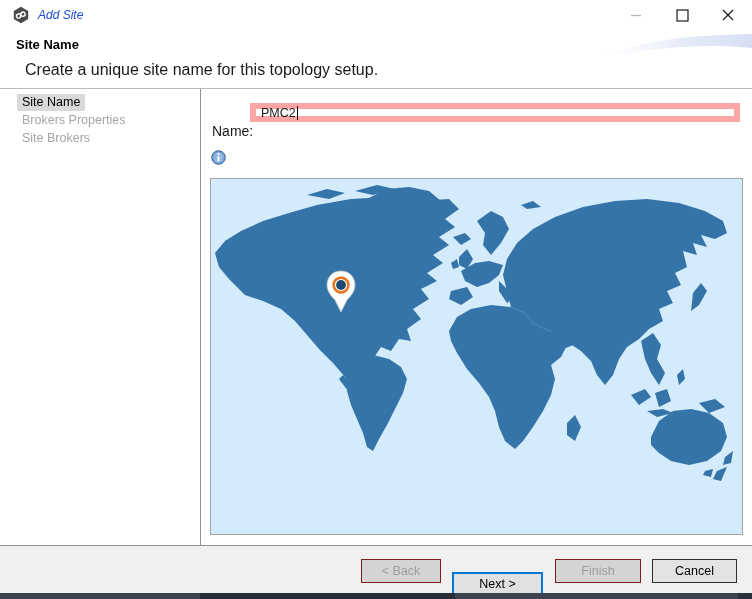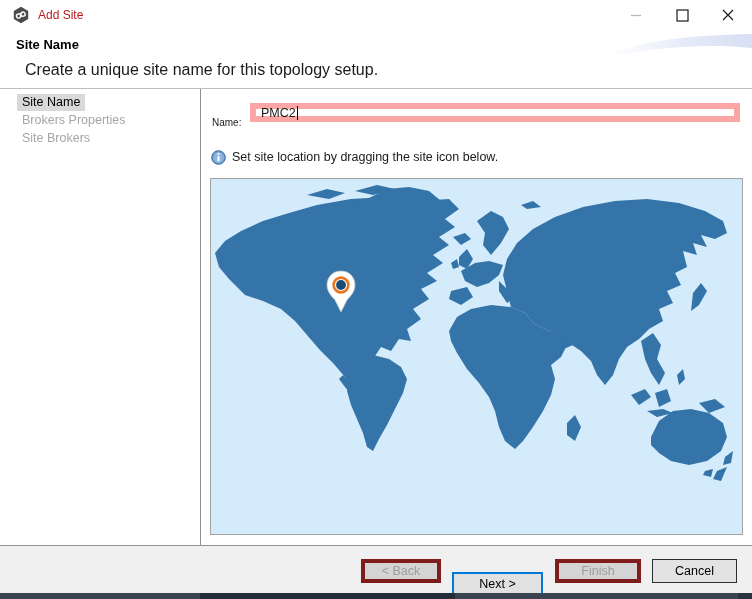--- a/index.html
+++ b/index.html
@@ -4,35 +4,35 @@
 <style>
   html,body{margin:0;padding:0;background:#e8e8e8;}
   .window{
     position:relative;width:752px;height:599px;background:#ffffff;overflow:hidden;
     font-family:"Liberation Sans","DejaVu Sans",sans-serif;color:#1a1a1a;
     box-shadow:inset 0 0 0 1px #d4d4d4;
   }
   
   .titlebar{position:absolute;top:0;left:0;right:0;height:30px;background:#ffffff;}
   .app-icon{position:absolute;left:12px;top:6px;width:18px;height:18px;}
-  .title-text{position:absolute;left:38px;top:0;line-height:30px;font-size:12px;color:#b91c1c;}
+  .title-text{position:absolute;left:38px;top:0;line-height:30px;font-size:12px;color:#1d4ed8;font-style:italic;}
   .win-controls{position:absolute;right:1px;top:0;height:30px;display:flex;}
   .win-btn{width:46px;height:30px;display:flex;align-items:center;justify-content:center;}
   
   .header{position:absolute;top:30px;left:0;right:0;height:58px;background:#fff;border-bottom:1px solid #bdbdbd;}
   .header-title{position:absolute;left:16px;top:7px;font-size:13px;font-weight:bold;color:#000;}
   .header-subtitle{position:absolute;left:25px;top:31px;font-size:16px;color:#1a1a1a;}
   .swoosh{position:absolute;right:0;top:2px;width:150px;height:26px;}
   
   .body{position:absolute;top:89px;left:0;width:752px;height:456px;background:#fff;}
   .sidebar{position:absolute;left:0;top:0;width:201px;height:456px;background:#fff;border-right:1px solid #919191;box-sizing:border-box;padding-top:5px;}
   .side-item{margin:0 0 1px 17px;padding:0 5px;line-height:17px;font-size:12.5px;width:max-content;color:#a6a6a6;}
   .side-item.selected{background:#d9d9d9;color:#000;}
   .main{position:absolute;left:202px;top:0;width:550px;height:456px;}
-  .name-label{position:absolute;left:10px;top:28px;font-size:10px;}
+  .name-label{position:absolute;left:10px;top:34px;font-size:14px;}
   .textbox{
     position:absolute;left:48px;top:14px;width:490px;height:19px;box-sizing:border-box;
     border:6px solid #fca5a5;background:#fff;display:flex;align-items:center;padding-left:5px;
     font-size:12.5px;
   }
   .caret{display:inline-block;width:1px;height:14px;background:#000;margin-left:1px;}
   .info-row{position:absolute;left:9px;top:60px;height:16px;display:flex;align-items:center;}
   .info-ico{width:15px;height:15px;margin-right:6px;flex:none;}
   .info-text{font-size:12.5px;color:#1a1a1a;white-space:nowrap;}
   .map{
@@ -42,21 +42,21 @@
   .map svg.world{position:absolute;left:0;top:0;width:531px;height:355px;}
   .pin{position:absolute;left:115px;top:91px;width:30px;height:43px;}
   
   .footer-sep{position:absolute;top:545px;left:0;width:752px;height:1px;background:#919191;}
   .footer{position:absolute;top:546px;left:0;width:752px;height:47px;background:#f0f0f0;}
   .btn{
     position:absolute;top:13px;height:24px;box-sizing:border-box;font-size:12.5px;
     display:flex;align-items:center;justify-content:center;
     font-family:"Liberation Sans","DejaVu Sans",sans-serif;
   }
-  .btn.disabled{background:#d4d4d4;border:4px solid #7f1d1d;color:#9d9d9d;}
+  .btn.disabled{background:#d4d4d4;border:1px solid #7f1d1d;color:#9d9d9d;}
   .btn.default{background:#e1e1e1;border:2px solid #0078d7;color:#000;}
   .btn.normal{background:#e3e3e3;border:1px solid #2e2e2e;color:#000;}
   .btn-back{left:361px;width:80px;}
   .btn-next{left:452px;width:91px;margin-top:13px;}
   .btn-finish{left:555px;width:86px;}
   .btn-cancel{left:652px;width:85px;}
   
   .bottom-strip{position:absolute;top:593px;left:0;width:752px;height:6px;background:#3a4450;}
   .strip-dark{position:absolute;top:0;left:200px;width:255px;height:6px;background:#242d38;}
   .strip-dark2{position:absolute;top:0;left:738px;width:14px;height:6px;background:#2a323d;}
@@ -123,21 +123,20 @@
           <span class="caret"></span>
       </div>
 
       <div class="info-row">
         <svg class="info-ico" viewBox="0 0 15 15">
           <circle cx="7.5" cy="7.5" r="6.8" fill="#6b9dd1" stroke="#38699f" stroke-width="1"></circle>
           <circle cx="7.5" cy="7.5" r="5.2" fill="#8fb6de"></circle>
           <circle cx="7.5" cy="4.1" r="1.15" fill="#ffffff"></circle>
           <rect x="6.45" y="6.1" width="2.1" height="5.3" rx="0.9" fill="#ffffff"></rect>
         </svg>
-        <span class="info-text">Set site location by dragging the site icon below.</span>
       </div>
 
       <div class="map">
         <svg class="world" viewBox="0 0 531 355" preserveAspectRatio="none">
           <g fill="#3474a8">
 
             <path d="M18,100 L8,88 L4,74 L14,62 L30,52 L52,42 L78,34 L106,26 L140,20 L174,18 L206,22 L238,20 L248,30 L234,40 L244,48 L228,58 L238,66 L222,76 L232,84 L216,94 L226,102 L210,110 L218,120 L202,130 L210,140 L196,150 L200,162 L188,160 L180,172 L170,168 L162,180 L150,194 L142,208 L134,198 L122,184 L108,170 L96,156 L84,142 L70,130 L52,122 L34,116 Z"></path>
 
             <path d="M96,16 L116,10 L134,14 L118,20 Z"></path>
             <path d="M144,12 L166,6 L184,10 L162,16 Z"></path>

